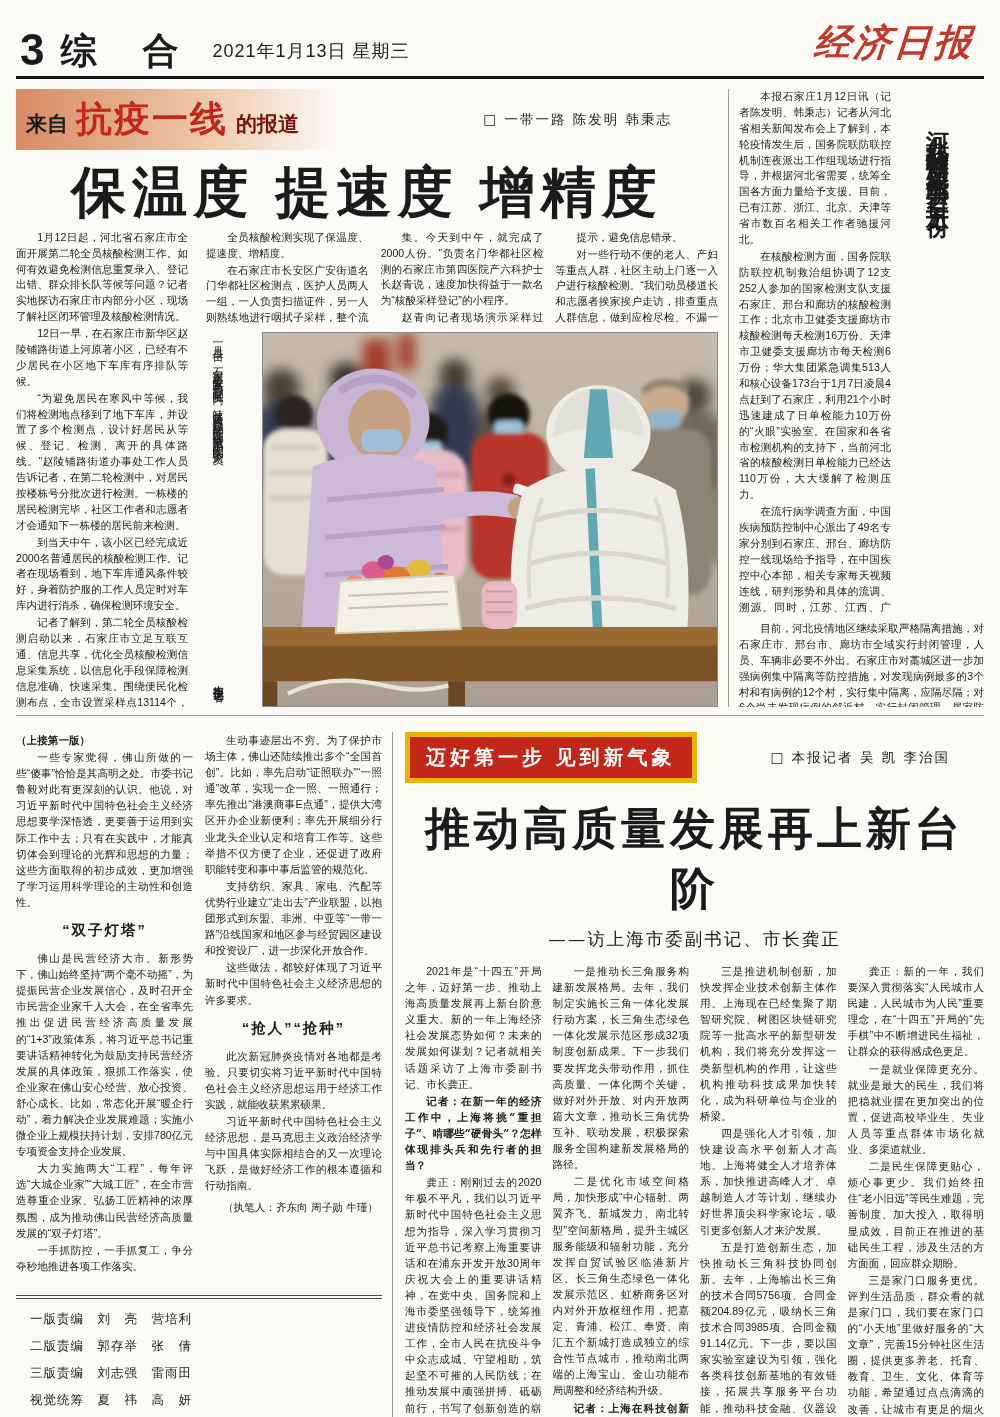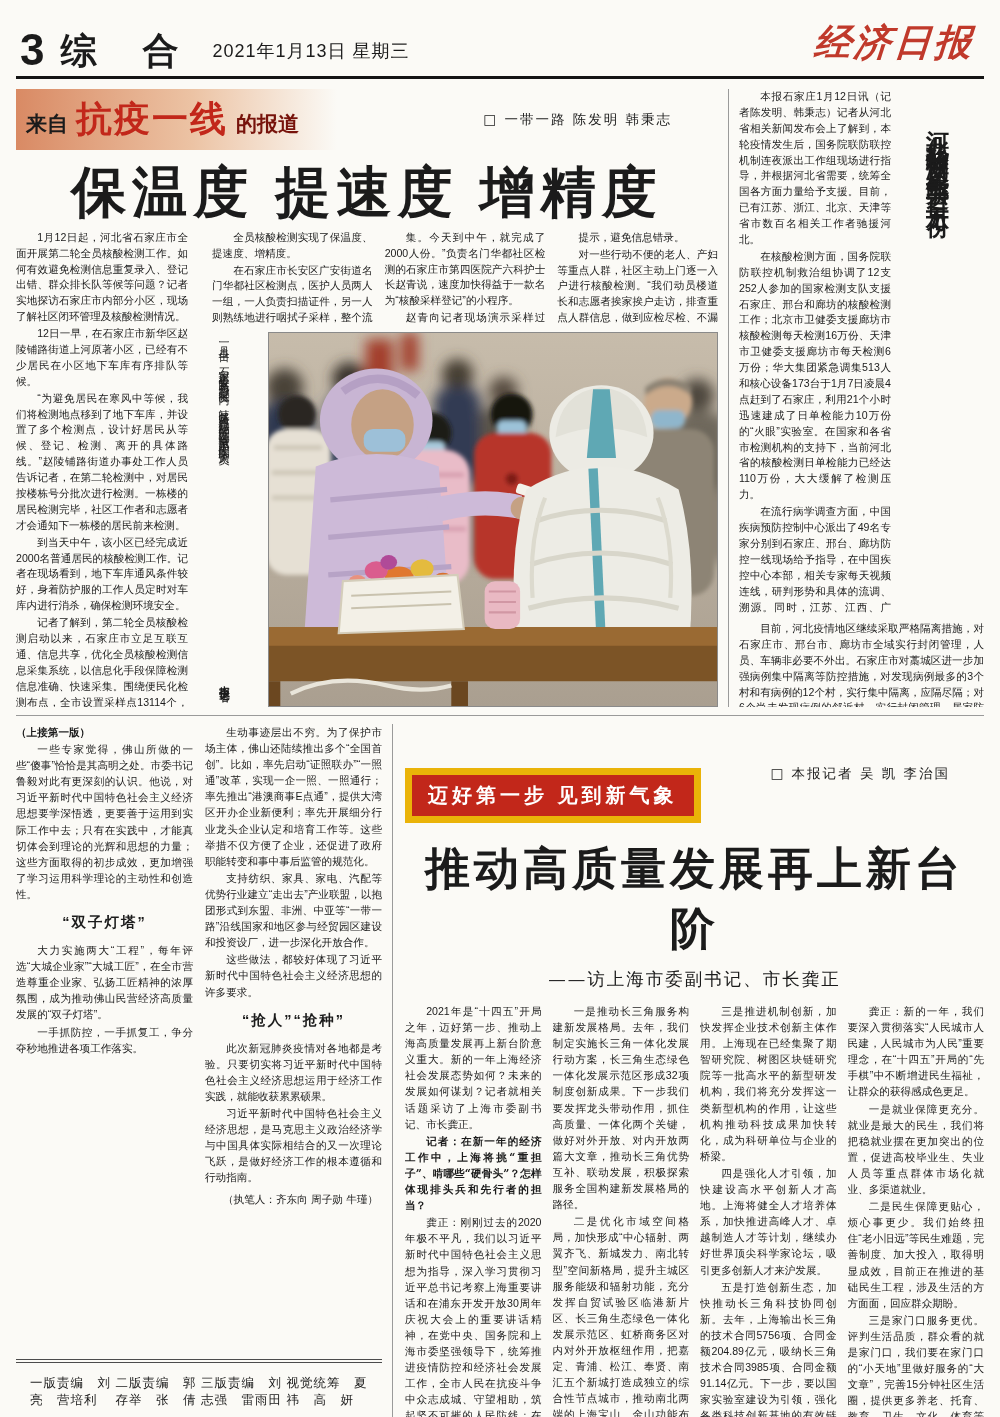--- a/index.html
+++ b/index.html
@@ -30,21 +30,21 @@
   .banner-prefix { font-size:21px; font-weight:900; }
   .banner-highlight { font-family:"DejaVu Serif", serif; font-weight:bold;
     font-size:36px; color:#c2271a; letter-spacing:2px; }
   .banner-suffix { font-size:21px; font-weight:900; color:#77130b; }
   .byline { font-family:"DejaVu Serif", serif; font-size:13.5px; letter-spacing:2px; }
   .lead-top .byline { padding-right:46px; }
   .lead-headline { text-align:center; font-size:55px; font-weight:900; letter-spacing:6px;
     margin:14px 0 8px; line-height:1.05; }
   .lead-subtitle { text-align:center; font-family:"DejaVu Serif", serif; font-size:19px;
     letter-spacing:2px; margin-bottom:12px; }
-  .lead-body { display:flex; gap:24px; flex:1; overflow:hidden; }
+  .lead-body { display:flex; gap:18px; flex:1; overflow:hidden; }
   .col { font-size:10.6px; line-height:1.5; text-align:justify; overflow:hidden; }
   .col p, .rail-col p, .cont-col p, .int-col p, .rail-tail p { text-indent:2em; margin-bottom:1px; }
   .col-first { width:172px; flex:none; }
   .lead-right { flex:1; display:flex; flex-direction:column; }
   .band { display:flex; gap:12px; height:94px; overflow:hidden; }
   .band .col { flex:1; }
   .photo-row { flex:1; display:flex; margin-top:8px; overflow:hidden; }
   .caption-strip { width:56px; position:relative; flex:none; }
   .caption-text { writing-mode:vertical-lr; text-orientation:upright;
     font-family:"DejaVu Serif", serif; font-size:11px; line-height:1.9;
@@ -60,36 +60,36 @@
     display:flex; flex-direction:column; }
   .rail-top { display:flex; flex:1; overflow:hidden; }
   .rail-col { width:152px; flex:none; font-size:10.6px; line-height:1.5; text-align:justify; overflow:hidden; }
   .vert-wrap { flex:1; display:flex; justify-content:center; padding-top:24px; }
   .vert-headline { writing-mode:vertical-rl; text-orientation:upright; font-size:23px;
     font-weight:900; letter-spacing:5px; line-height:1.6; height:520px; }
   .rail-tail { font-size:10.6px; line-height:1.5; text-align:justify; height:86px;
     overflow:hidden; margin-top:6px; }
 
   
-  .bottom { display:flex; border-top:1px solid #9a9a9a; margin-top:8px; padding-top:8px; flex:1; overflow:hidden; }
+  .bottom { display:flex; border-top:1px solid #9a9a9a; margin-top:8px; padding-top:16px; flex:1; overflow:hidden; }
   .left-stack { width:366px; flex:none; display:flex; flex-direction:column; }
   .cont { display:flex; gap:12px; flex:1; overflow:hidden; }
   .cont-col { flex:1; font-size:10.6px; line-height:1.52; text-align:justify; overflow:hidden; }
   .sub-head { text-align:center; font-size:14.5px; font-weight:900; margin:9px 0; letter-spacing:2px; }
   .leadin { font-weight:bold; text-indent:0 !important; }
   .signoff { text-align:right; font-family:"DejaVu Serif", serif; text-indent:0 !important; margin-top:6px; padding-right:4px; }
   .credits { border-top:4px double #4c4c4c; margin-top:8px; padding:12px 10px 8px 14px; }
-  .credits-grid { display:grid; grid-template-columns:1fr 1fr 1fr 1fr; row-gap:10px;
+  .credits-grid { display:grid; grid-template-columns:1fr; row-gap:10px;
     font-family:"DejaVu Serif", serif; font-size:12.5px; letter-spacing:1px; }
 
   .interview { flex:1; border-left:1px solid #9a9a9a; margin-left:10px; padding-left:12px;
     display:flex; flex-direction:column; overflow:hidden; }
   .int-top { display:flex; justify-content:space-between; align-items:center; }
-  .int-banner { background:#c2271a; border:7px solid #eab308; color:#fff; font-size:20px;
-    font-weight:900; letter-spacing:4px; padding:7px 16px;margin-top:44px; }
+  .int-banner { background:#c2271a; border:5px solid #eab308; color:#fff; font-size:20px;
+    font-weight:900; letter-spacing:4px; padding:7px 16px; }
   .int-top .byline { padding-right:34px;margin-left:32px; }
   .int-headline { text-align:center; font-size:45px; font-weight:900; letter-spacing:4px;
     margin:16px 0 8px; }
   .int-subtitle { text-align:center; font-family:"DejaVu Serif", serif; font-size:17.5px;
     letter-spacing:2px; margin-bottom:12px; }
   .int-body { display:flex; gap:11px; flex:1; overflow:hidden; }
   .int-col { flex:1; font-size:10.6px; line-height:1.52; text-align:justify; overflow:hidden; }
   .q { font-family:"DejaVu Serif", serif; font-weight:bold; }
 </style>
 </head>
@@ -269,20 +269,21 @@
   </div>
 
   <div class="bottom">
 
     <div class="left-stack">
       <div class="cont">
         <div class="cont-col">
             <p class="leadin">（上接第一版）</p>
             <p>一些专家觉得，佛山所做的一些“傻事”恰恰是其高明之处。市委书记鲁毅对此有更深刻的认识。他说，对习近平新时代中国特色社会主义经济思想要学深悟透，更要善于运用到实际工作中去；只有在实践中，才能真切体会到理论的光辉和思想的力量；这些方面取得的初步成效，更加增强了学习运用科学理论的主动性和创造性。</p>
             <h4 class="sub-head">“双子灯塔”</h4>
+            <p>佛山是民营经济大市。新形势下，佛山始终坚持“两个毫不动摇”，为提振民营企业发展信心，及时召开全市民营企业家千人大会，在全省率先推出促进民营经济高质量发展的“1+3”政策体系，将习近平总书记重要讲话精神转化为鼓励支持民营经济发展的具体政策，狠抓工作落实，使企业家在佛山安心经营、放心投资、舒心成长。比如，常态化开展“暖企行动”，着力解决企业发展难题；实施小微企业上规模扶持计划，安排780亿元专项资金支持企业发展。</p>
             <p>大力实施两大“工程”，每年评选“大城企业家”“大城工匠”，在全市营造尊重企业家、弘扬工匠精神的浓厚氛围，成为推动佛山民营经济高质量发展的“双子灯塔”。</p>
             <p>一手抓防控，一手抓复工，争分夺秒地推进各项工作落实。</p>
           </div>
         <div class="cont-col">
             <p>生动事迹层出不穷。为了保护市场主体，佛山还陆续推出多个“全国首创”。比如，率先启动“证照联办”“一照通”改革，实现一企一照、一照通行；率先推出“港澳商事E点通”，提供大湾区开办企业新便利；率先开展细分行业龙头企业认定和培育工作等。这些举措不仅方便了企业，还促进了政府职能转变和事中事后监管的规范化。</p>
             <p>支持纺织、家具、家电、汽配等优势行业建立“走出去”产业联盟，以抱团形式到东盟、非洲、中亚等“一带一路”沿线国家和地区参与经贸园区建设和投资设厂，进一步深化开放合作。</p>
             <p>这些做法，都较好体现了习近平新时代中国特色社会主义经济思想的许多要求。</p>
             <h4 class="sub-head">“抢人”“抢种”</h4>
             <p>此次新冠肺炎疫情对各地都是考验。只要切实将习近平新时代中国特色社会主义经济思想运用于经济工作实践，就能收获累累硕果。</p>
             <p>习近平新时代中国特色社会主义经济思想，是马克思主义政治经济学与中国具体实际相结合的又一次理论飞跃，是做好经济工作的根本遵循和行动指南。</p>

